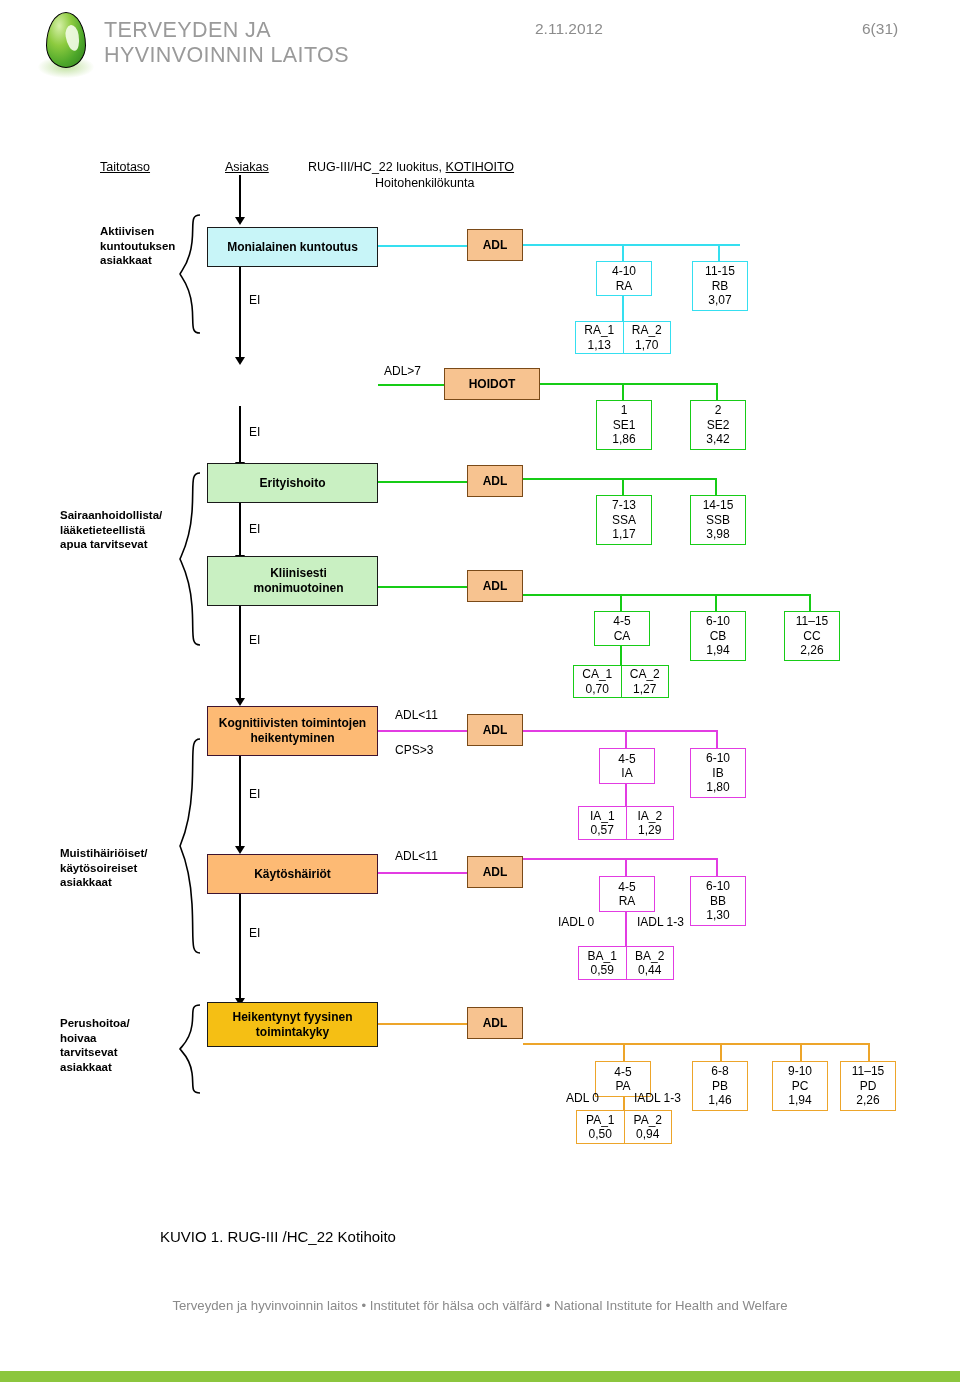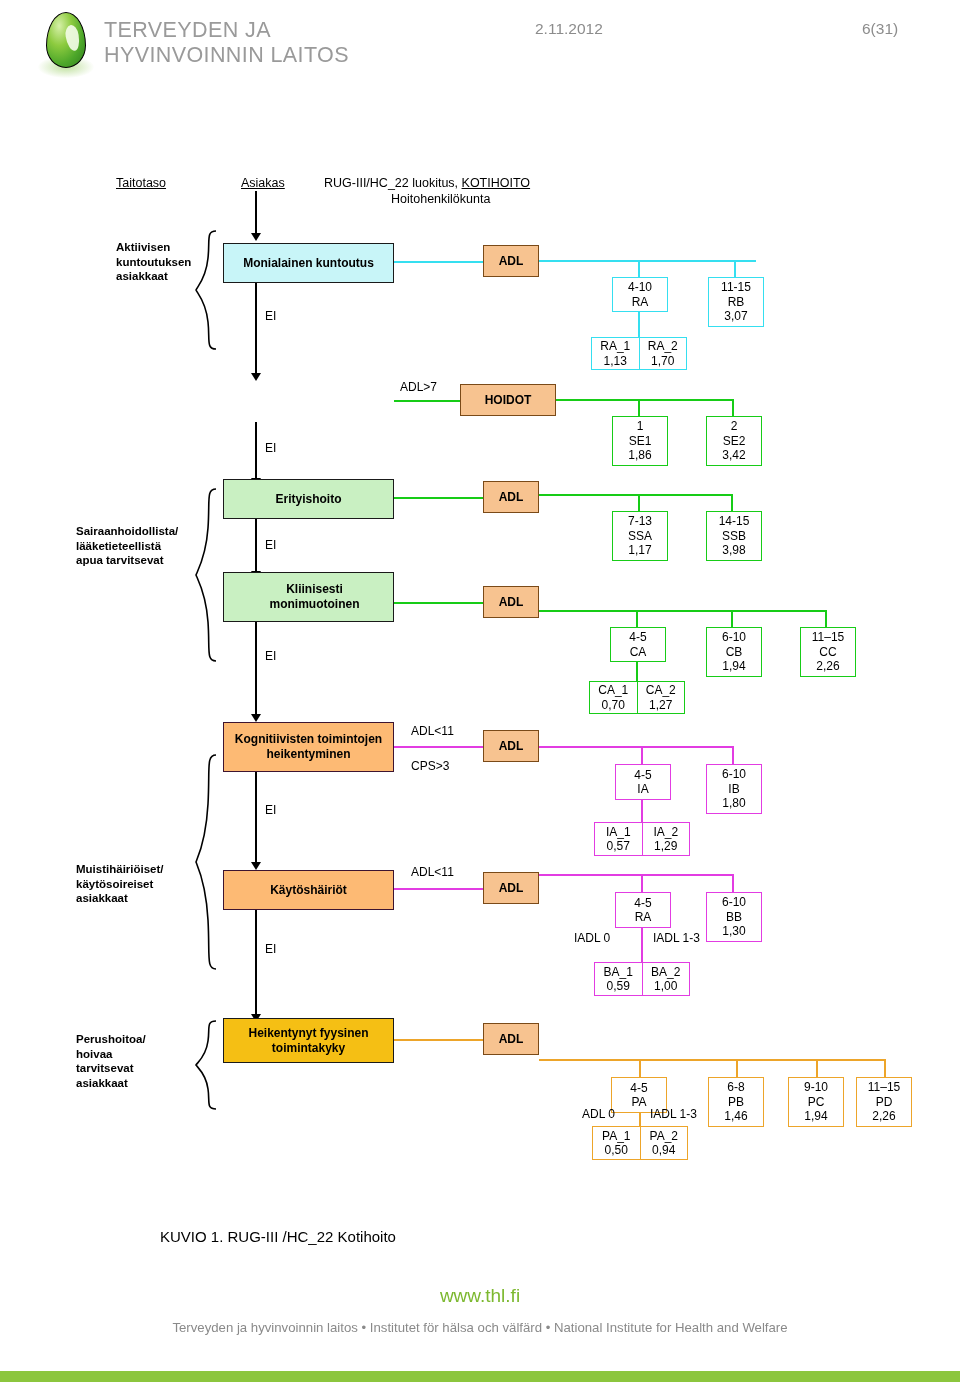--- a/index.html
+++ b/index.html
@@ -28,21 +28,21 @@
     background:radial-gradient(ellipse at 50% 50%, rgba(140,200,80,.55) 0%, rgba(150,205,90,0) 72%);
     border-radius:50%;
   }
   #logo-text{left:104px;top:18px;width:310px;
     font-size:21.5px;line-height:25px;letter-spacing:.4px;color:#9a9a9a;font-weight:400;}
   #logo-text div{white-space:nowrap;}
   #header-date{left:535px;top:20px;font-size:15.5px;color:#8c8c8c;}
   #header-page{left:862px;top:20px;font-size:15.5px;color:#8c8c8c;}
 
   
-  #diagram{left:16px;top:0;width:904px;height:1190px;margin-top:16px;}
+  #diagram{left:0;top:0;width:904px;height:1190px;}
 
   
   .colhead{font-size:12.5px;color:#000;white-space:nowrap;}
   .colhead.u{text-decoration:underline;}
   .title-line{font-size:12.5px;white-space:nowrap;}
   .title-line .u{text-decoration:underline;}
 
   
   .grouplabel{font-size:11.5px;font-weight:bold;line-height:14.5px;white-space:nowrap;}
 
@@ -377,21 +377,21 @@
   <div class="abs v c-mag" style="left:625px;top:912px;height:36px;"></div>
   <div class="abs edgelabel" style="left:558px;top:915px;">IADL 0</div>
   <div class="abs edgelabel" style="left:637px;top:915px;">IADL 1-3</div>
   <div class="abs split mag" style="left:578px;top:946px;width:96px;height:34px;">
     <div>
       <span>BA_1</span>
       <span>0,59</span>
     </div>
     <div>
       <span>BA_2</span>
-      <span>1,00</span>
+      <span>0,44</span>
     </div>
   </div>
 
   <div class="abs vb" style="left:239px;top:894px;height:106px;"></div>
   <div class="abs arrow" style="left:235px;top:998px;"></div>
   <div class="abs ei" style="left:249px;top:926px;">EI</div>
 
   <div class="abs node gold" style="left:207px;top:1002px;width:171px;height:45px;">
     <div>
       <div>Heikentynyt fyysinen</div>
@@ -440,16 +440,15 @@
       <span>PA_2</span>
       <span>0,94</span>
     </div>
   </div>
 
 </div>
 
 <div class="abs" id="caption">KUVIO 1. RUG-III /HC_22 Kotihoito</div>
 
 <div class="abs" id="footer">
-  <div id="site">www.thl.fi</div>
   <div class="foot-line" style="margin-top:11px;">Terveyden ja hyvinvoinnin laitos • Institutet för hälsa och välfärd • National Institute for Health and Welfare</div>
 </div>
 <div class="abs" id="greenbar"></div>
 
 </body></html>

